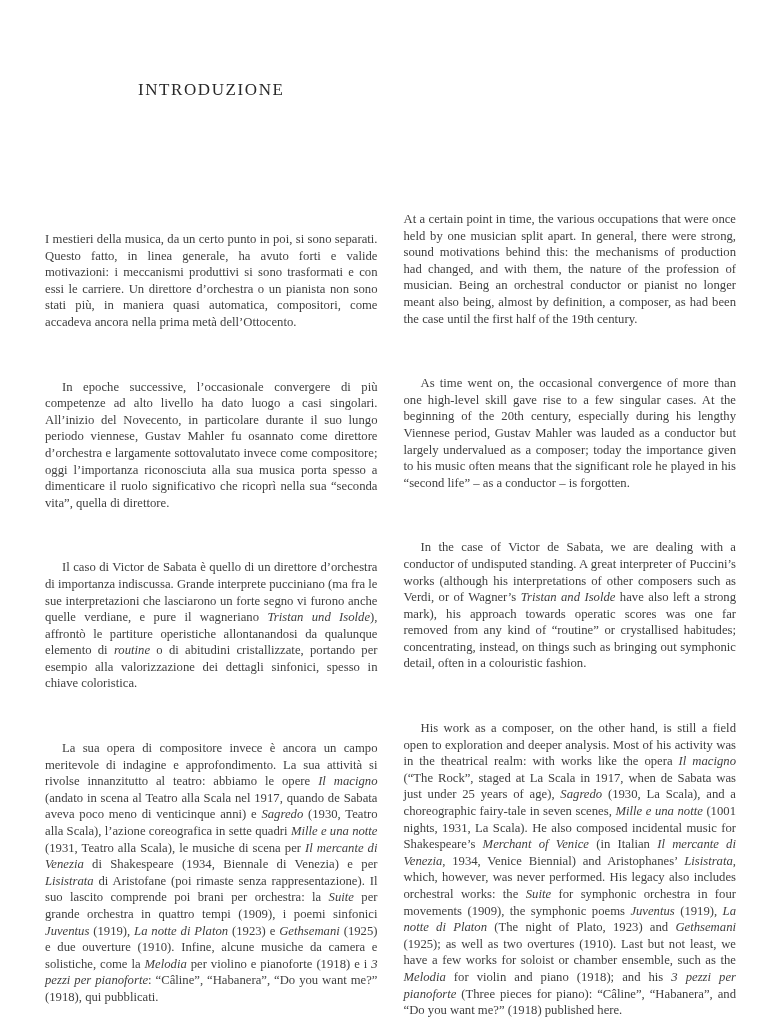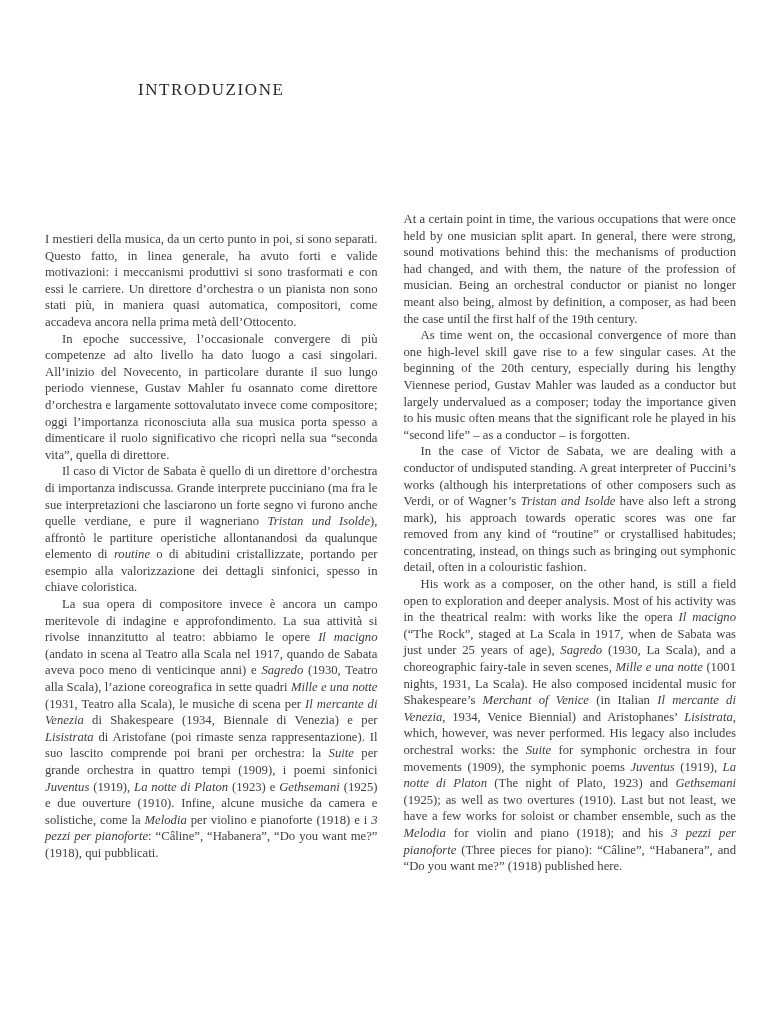--- a/index.html
+++ b/index.html
@@ -40,20 +40,21 @@
     line-height: 16.6px;
     text-align: justify;
     color: #404040;
   }
   .para {
     margin: 0;
     padding: 0;
   }
   .para.indent {
     text-indent: 17px;
+    margin-top: 48px;
   }
   .para em {
     font-style: italic;
   }
 </style>
 </head>
 <body>
 
 <div class="page">
   <div class="col">

